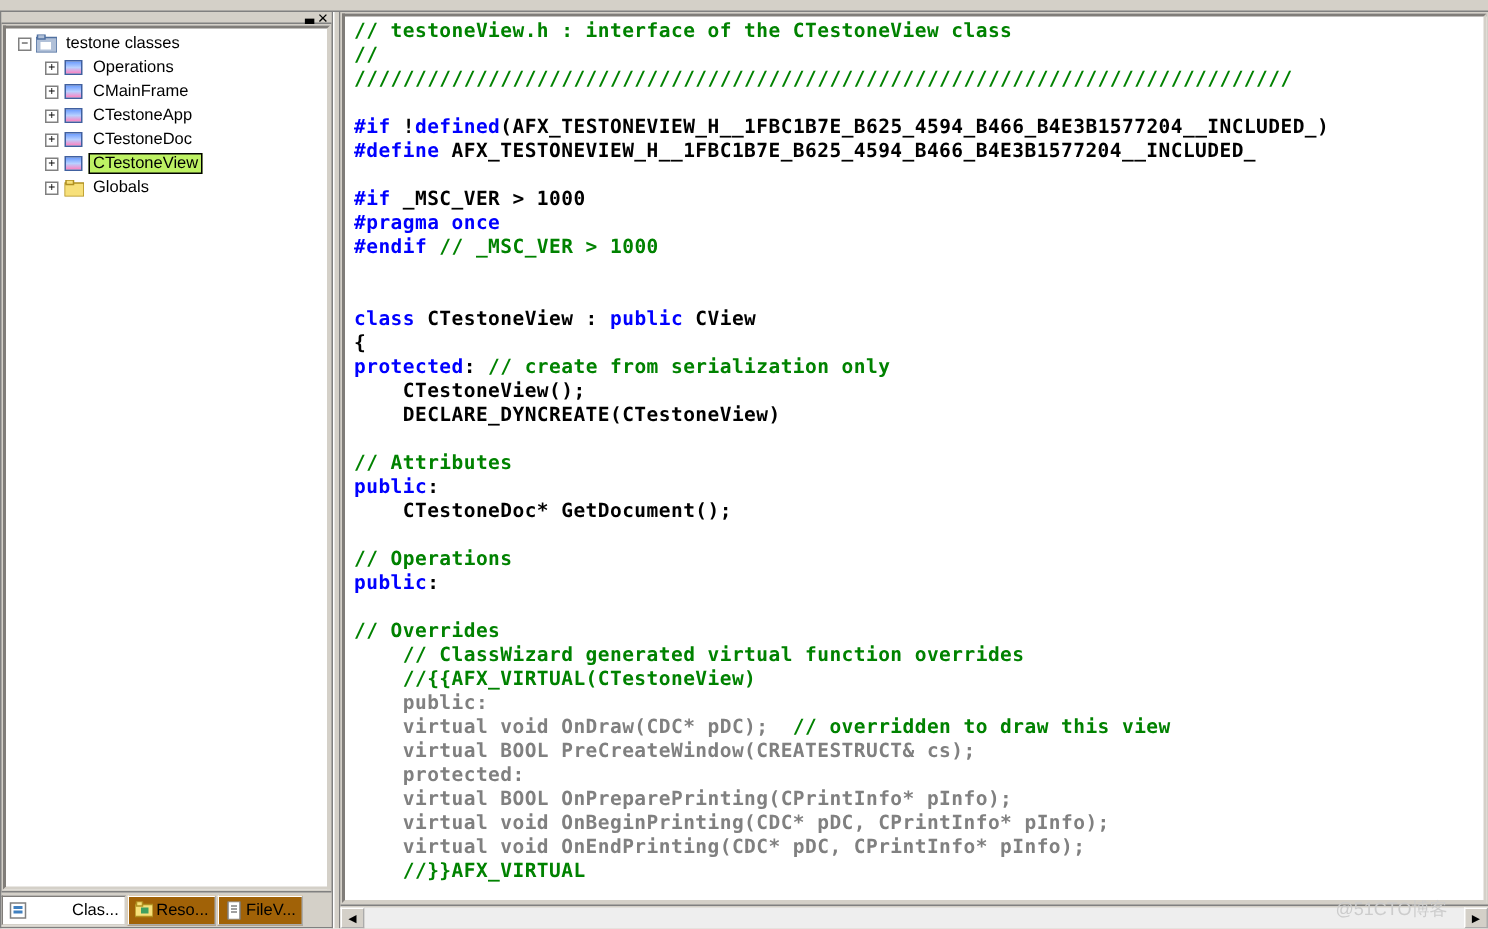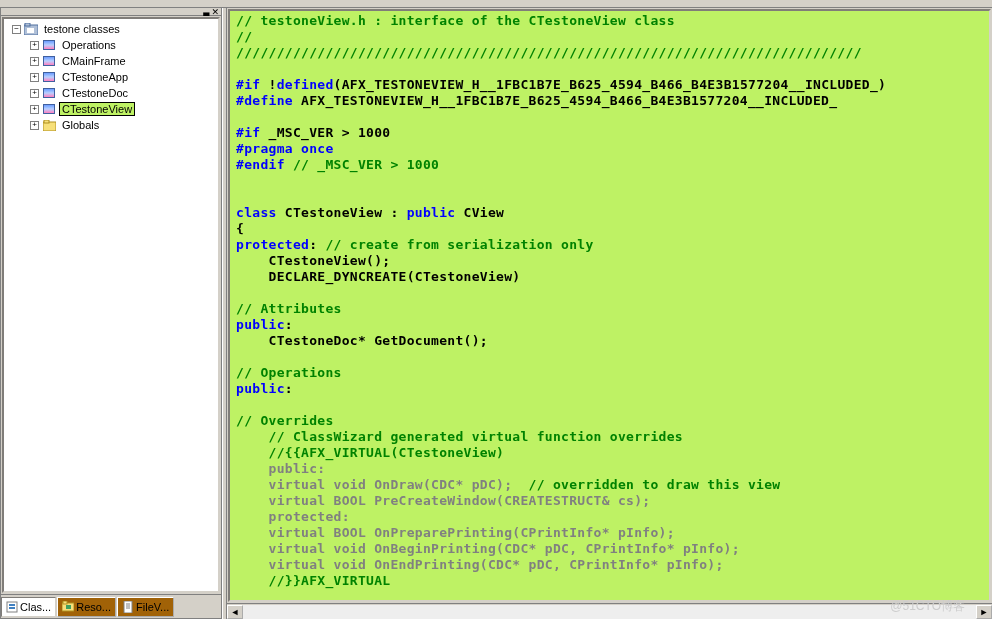--- a/index.html
+++ b/index.html
@@ -104,20 +104,21 @@
   font-size: 11px;
   border: 1px outset #fff;
   background: #a16207;
   margin-right: 1px;
   height: 20px;
   cursor: pointer;
 }
 .tab.active {
   border: 1px inset #d4d0c8;
   background: #fff;
+  gap: 28px;
 }
 .tab-icon {
   width: 12px;
   height: 12px;
   margin-right: 2px;
   display: inline-flex;
   align-items: center;
   justify-content: center;
 }
 .splitter {
@@ -128,21 +129,21 @@
   cursor: ew-resize;
 }
 .code-panel {
   flex: 1;
   display: flex;
   flex-direction: column;
   background: #d4d0c8;
 }
 .code-wrap {
   flex: 1;
-  background: #bef264;
+  background: #ffffff;
   border: 2px inset #d4d0c8;
   margin: 1px;
   overflow: hidden;
   position: relative;
 }
 .code-content {
   font-family: "Fixedsys", "Consolas", monospace;
   font-size: 13px;
   font-weight: bold;
   letter-spacing: 0.3px;

